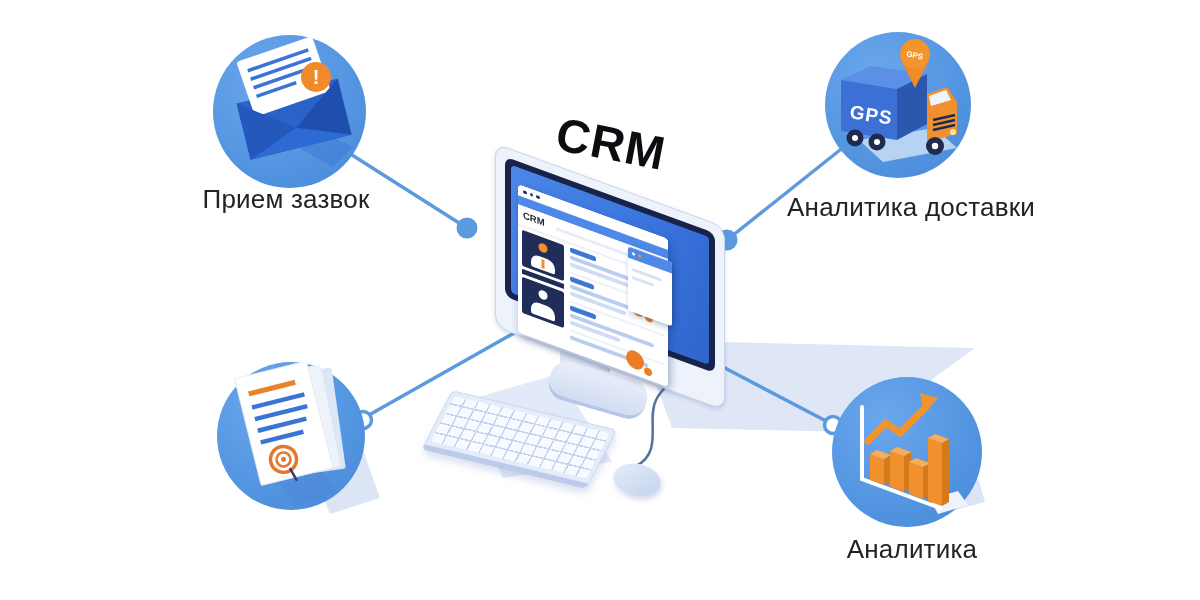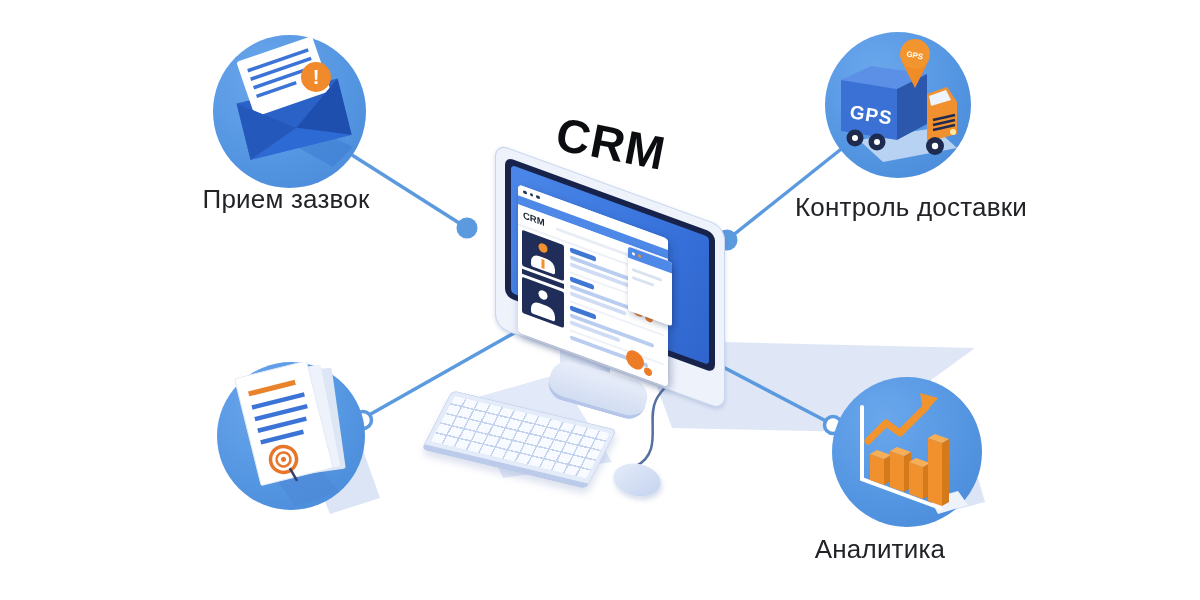--- a/index.html
+++ b/index.html
@@ -140,21 +140,21 @@
       <circle cx="52" cy="110" r="8.5" fill="#1e2a4e"></circle>
       <circle cx="52" cy="110" r="3" fill="#ffffff"></circle>
       <circle cx="110" cy="114" r="9" fill="#1e2a4e"></circle>
       <circle cx="110" cy="114" r="3.2" fill="#ffffff"></circle>
 
       <polygon points="77,30 103,30 90,56" fill="#ef8c26"></polygon>
       <circle cx="90" cy="22" r="15" fill="#f2952f"></circle>
       <text x="90" y="26" font-size="8" font-weight="bold" fill="#ffffff" text-anchor="middle" transform="rotate(12 90 22)" font-family="Liberation Sans, sans-serif">GPS</text>
     </svg>
   </div>
-  <div class="feature-label" style="left:911px;top:192px;">Контроль доставки</div>
+  <div class="feature-label" style="left:911px;top:192px;">Аналитика доставки</div>
 
   <div class="feature-circle" style="left:217px;top:362px;width:148px;height:148px;">
     <svg width="148" height="148" viewBox="0 0 148 148">
       <polygon points="60,118 102,104 122,130 78,144" fill="#4c86d4" opacity="0.5"></polygon>
       <rect x="50" y="10" width="72" height="102" rx="2" fill="#dde6f4" transform="rotate(-8 86 61)"></rect>
       <rect x="42" y="8" width="72" height="104" rx="2" fill="#eef2fb" transform="rotate(-11 78 60)"></rect>
       <g transform="rotate(-14 68 62)">
         <rect x="30" y="6" width="74" height="110" rx="2" fill="#ffffff" stroke="#e3e9f5"></rect>
         <line x1="40" y1="24" x2="88" y2="24" stroke="#e8832a" stroke-width="5"></line>
         <line x1="40" y1="38" x2="94" y2="38" stroke="#3b74d6" stroke-width="4.5"></line>
@@ -185,21 +185,21 @@
         <polygon points="91,122 98,118 98,86 91,90" fill="#d47a1a"></polygon>
         <polygon points="77,85 91,90 98,86 84,81" fill="#f8ae55"></polygon>
         <polygon points="96,124 110,129 110,66 96,61" fill="#f0912d"></polygon>
         <polygon points="110,129 117,125 117,62 110,66" fill="#d47a1a"></polygon>
         <polygon points="96,61 110,66 117,62 103,57" fill="#f8ae55"></polygon>
       </g>
       <polyline points="36,64 54,46 68,56 94,30" fill="none" stroke="#f2942e" stroke-width="7" stroke-linecap="round" stroke-linejoin="round"></polyline>
       <polygon points="88,16 106,21 92,37" fill="#f2942e"></polygon>
     </svg>
   </div>
-  <div class="feature-label" style="left:880px;top:534px;">Аналитика</div>
+  <div class="feature-label" style="left:912px;top:534px;">Аналитика</div>
 
   <div class="crm-title">CRM</div>
 
   <div class="stand-neck"></div>
   <div class="stand-foot"></div>
 
   <div class="monitor">
     <div class="bezel"></div>
     <div class="screen"></div>
     <div class="chin-dot"></div>

